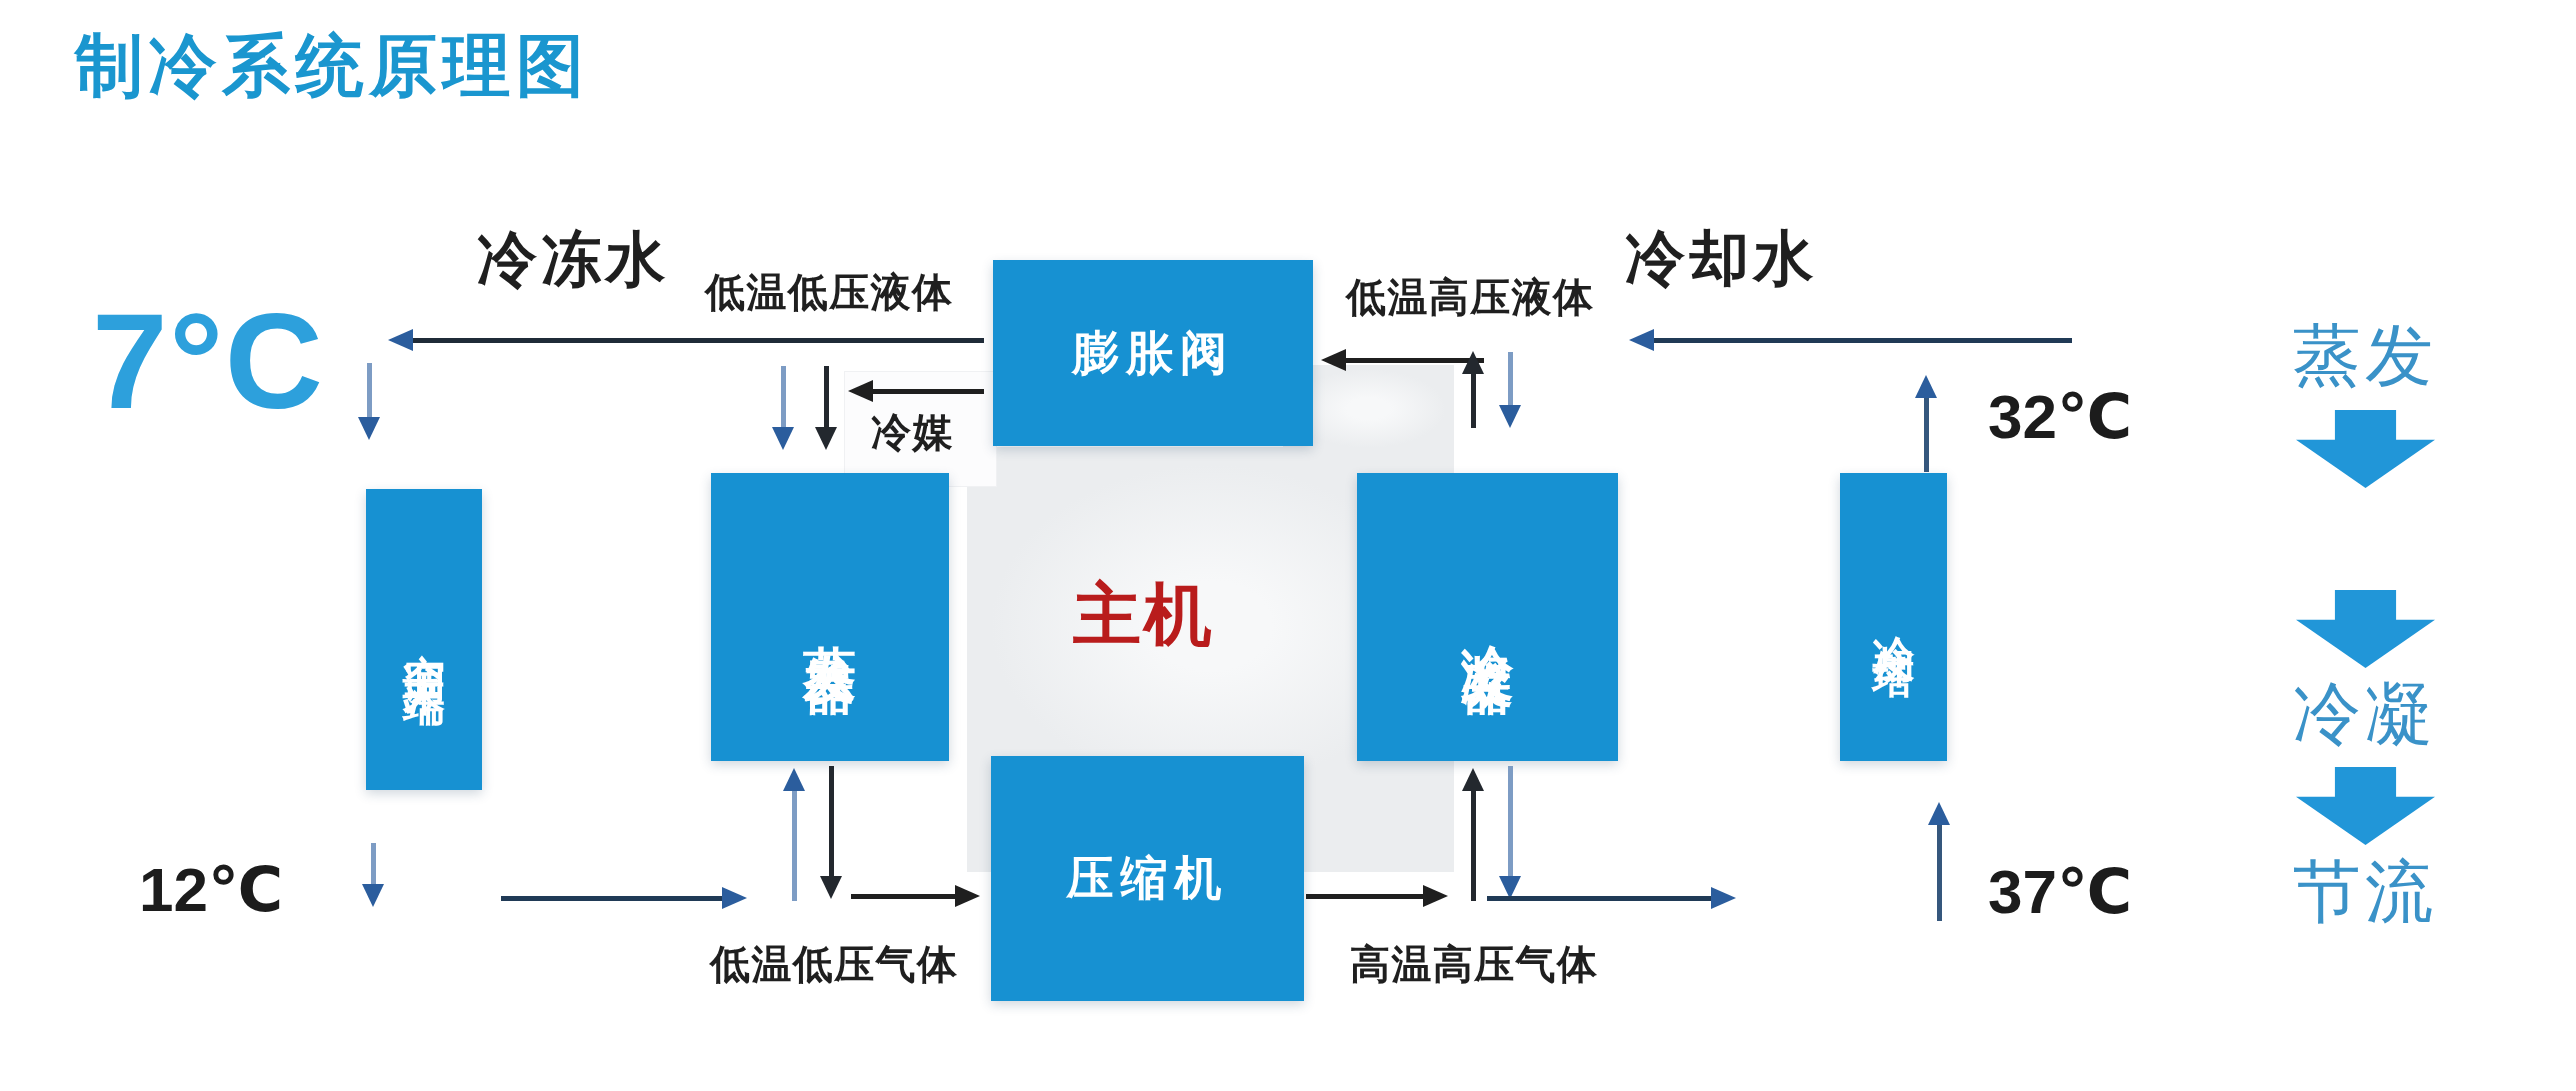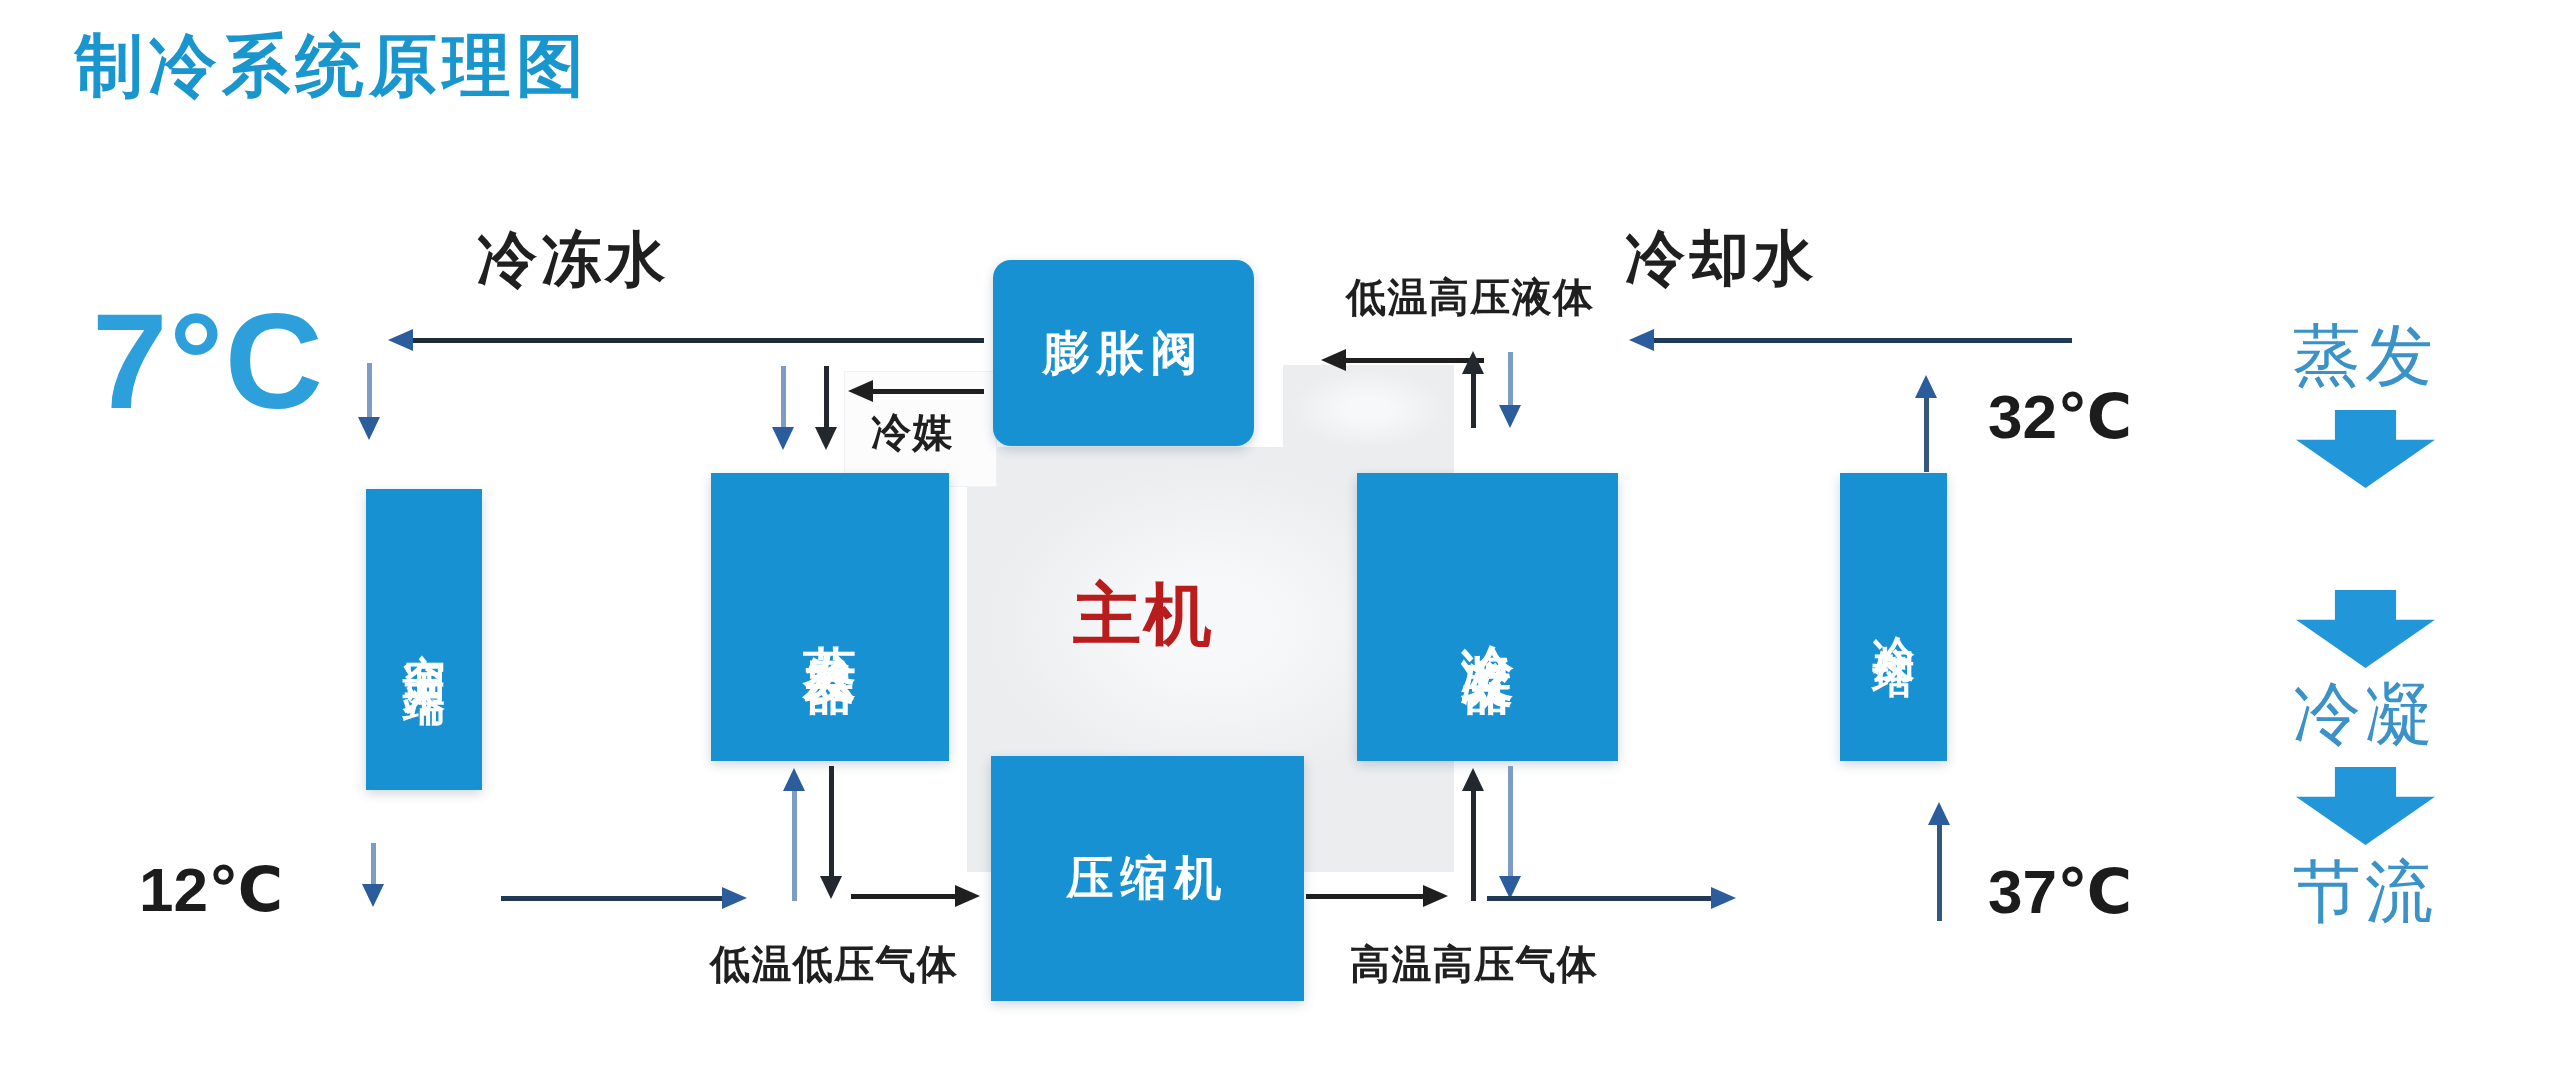--- a/index.html
+++ b/index.html
@@ -69,35 +69,36 @@
 <div class="stage">
 
   <div class="gray" style="left:967px;top:447px;width:487px;height:425px;"></div>
   <div class="gray" style="left:1283px;top:365px;width:171px;height:104px;"></div>
   <div class="card" style="left:844px;top:371px;width:153px;height:116px;"></div>
 
   <div class="title">制冷系统原理图</div>
 
   <div class="lbl big" style="left:477px;top:220px;">冷冻水</div>
   <div class="lbl big" style="left:1625px;top:219px;">冷却水</div>
+  <div class="lbl small" style="left:705px;top:265px;">低温低压液体</div>
   <div class="lbl small" style="left:1346px;top:270px;">低温高压液体</div>
   <div class="lbl small" style="left:871px;top:405px;">冷媒</div>
   <div class="lbl small" style="left:710px;top:937px;">低温低压气体</div>
   <div class="lbl small" style="left:1350px;top:937px;">高温高压气体</div>
 
   <div class="temp supply" style="left:92px;top:283px;">7°C</div>
   <div class="temp" style="left:139px;top:853px;">12℃</div>
   <div class="temp" style="left:1988px;top:380px;">32℃</div>
   <div class="temp" style="left:1988px;top:855px;">37℃</div>
 
   <div class="box v" style="left:366px;top:489px;width:116px;height:301px;">
     <span class="t f60">空调末端</span>
   </div>
 
-  <div class="box h" style="left:993px;top:260px;width:261px;height:186px;border-radius:18px;">
+  <div class="box h" style="left:993px;top:260px;width:320px;height:186px;">
     <span class="t">膨胀阀</span>
   </div>
 
   <div class="box v" style="left:711px;top:473px;width:238px;height:288px;">
     <span class="t f76">蒸发器</span>
   </div>
 
   <div class="host" style="left:1073px;top:570px;">主机</div>
 
   <div class="box h" style="left:991px;top:756px;width:313px;height:245px;">

